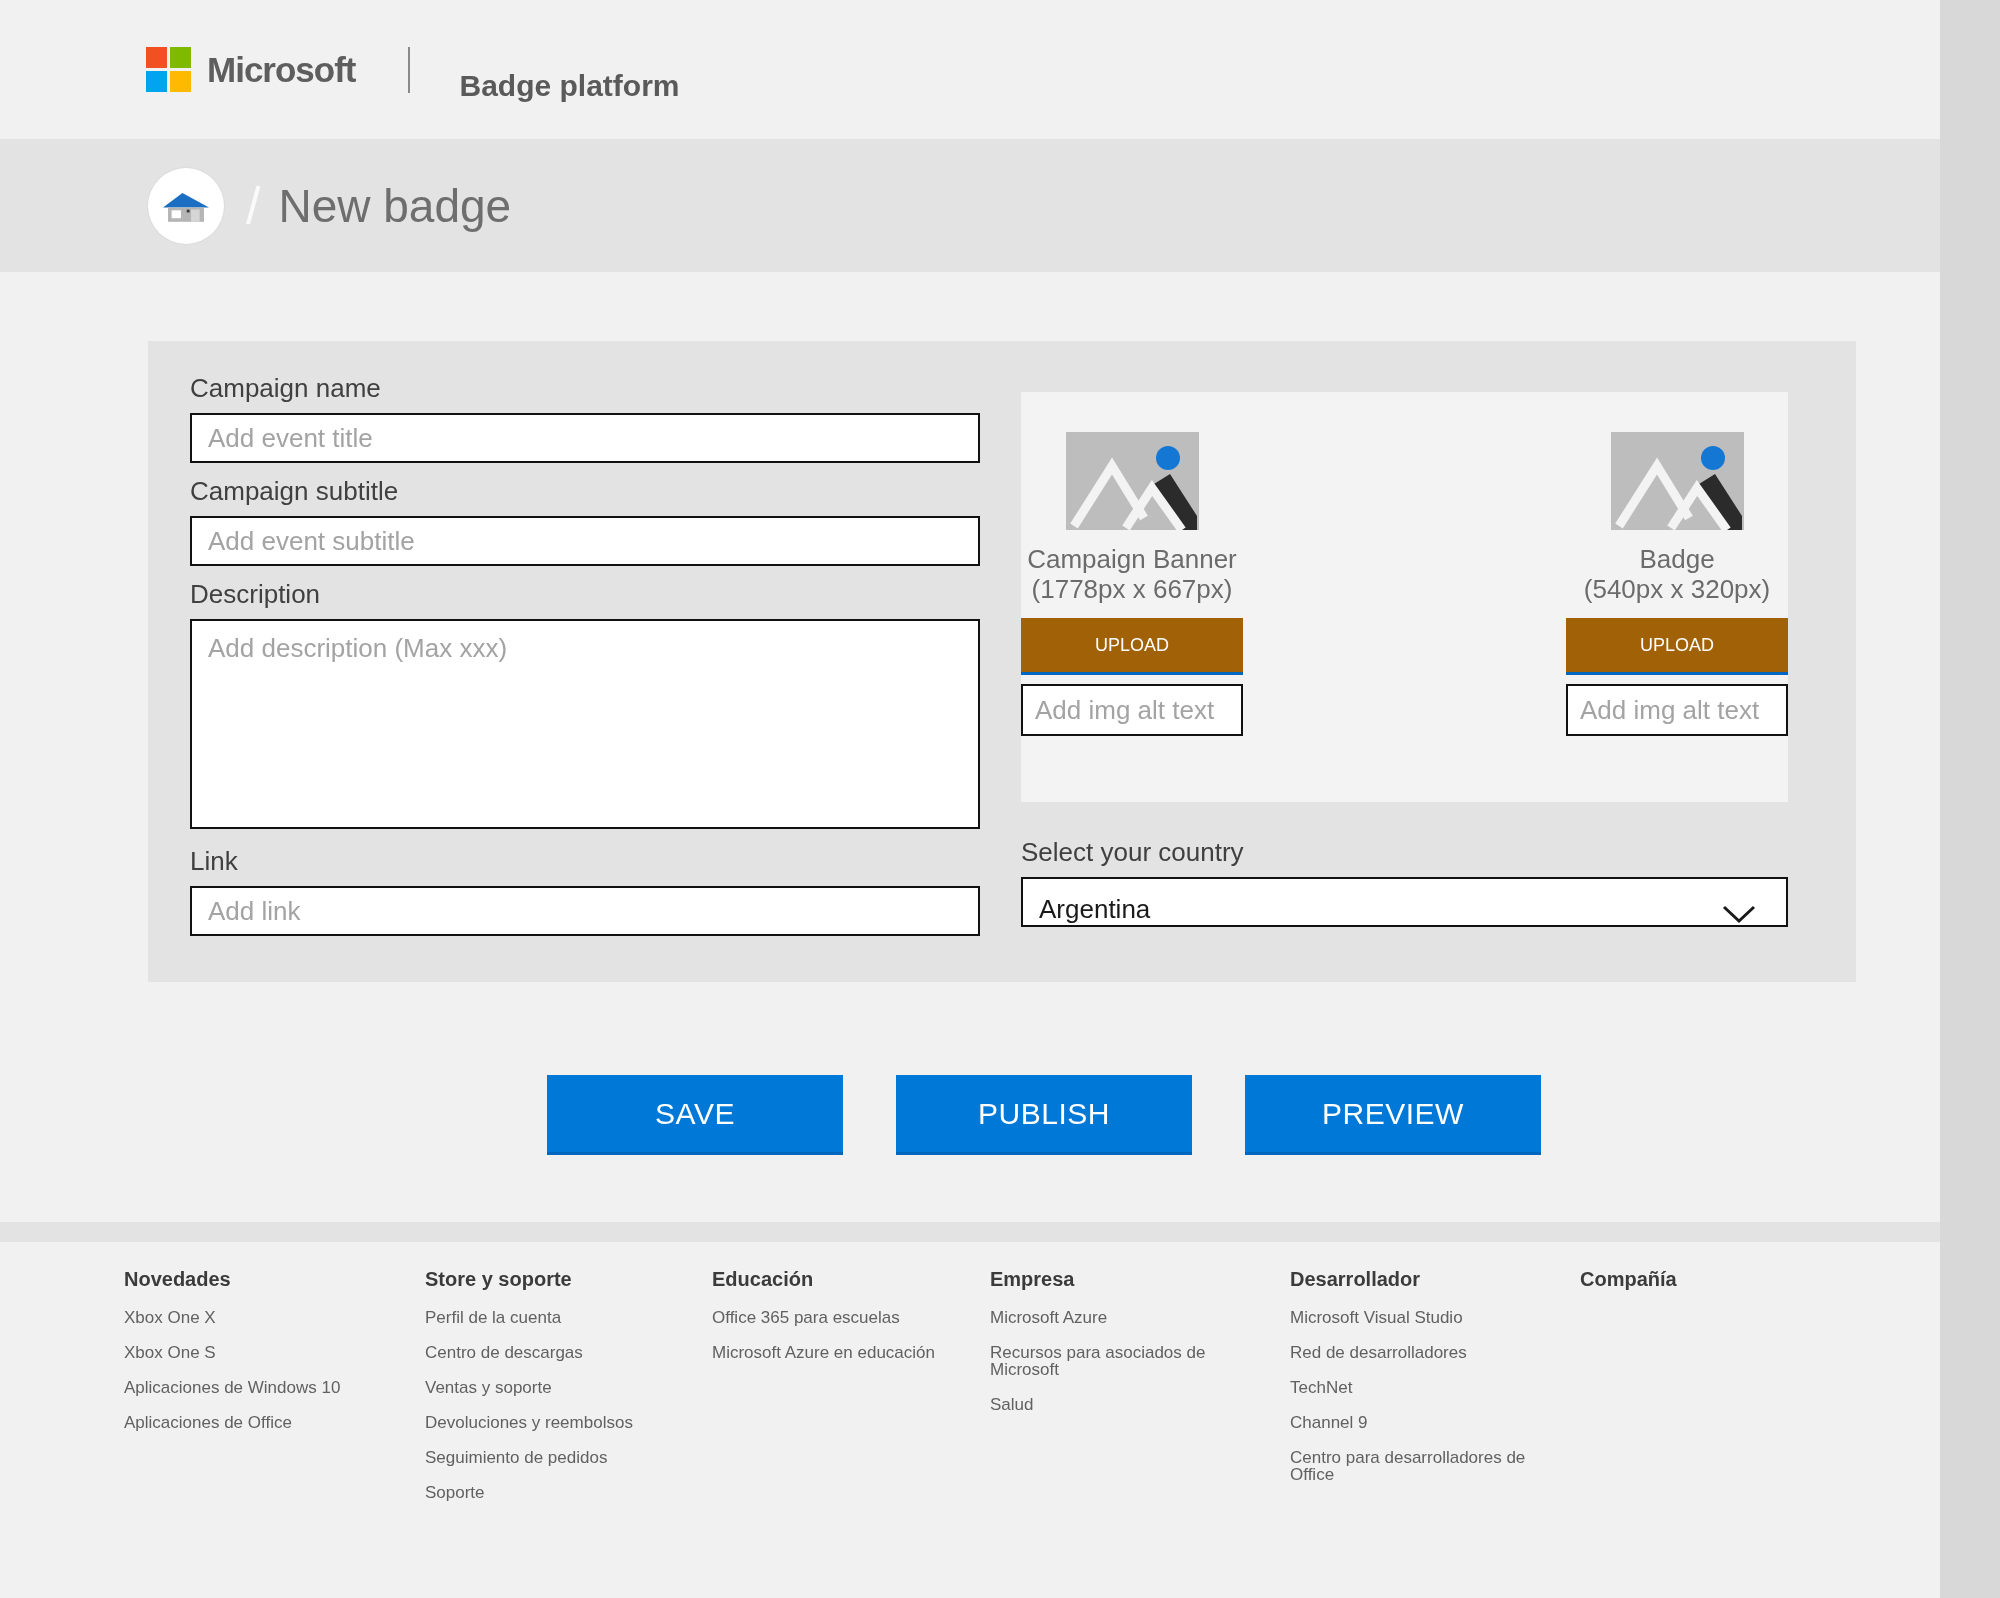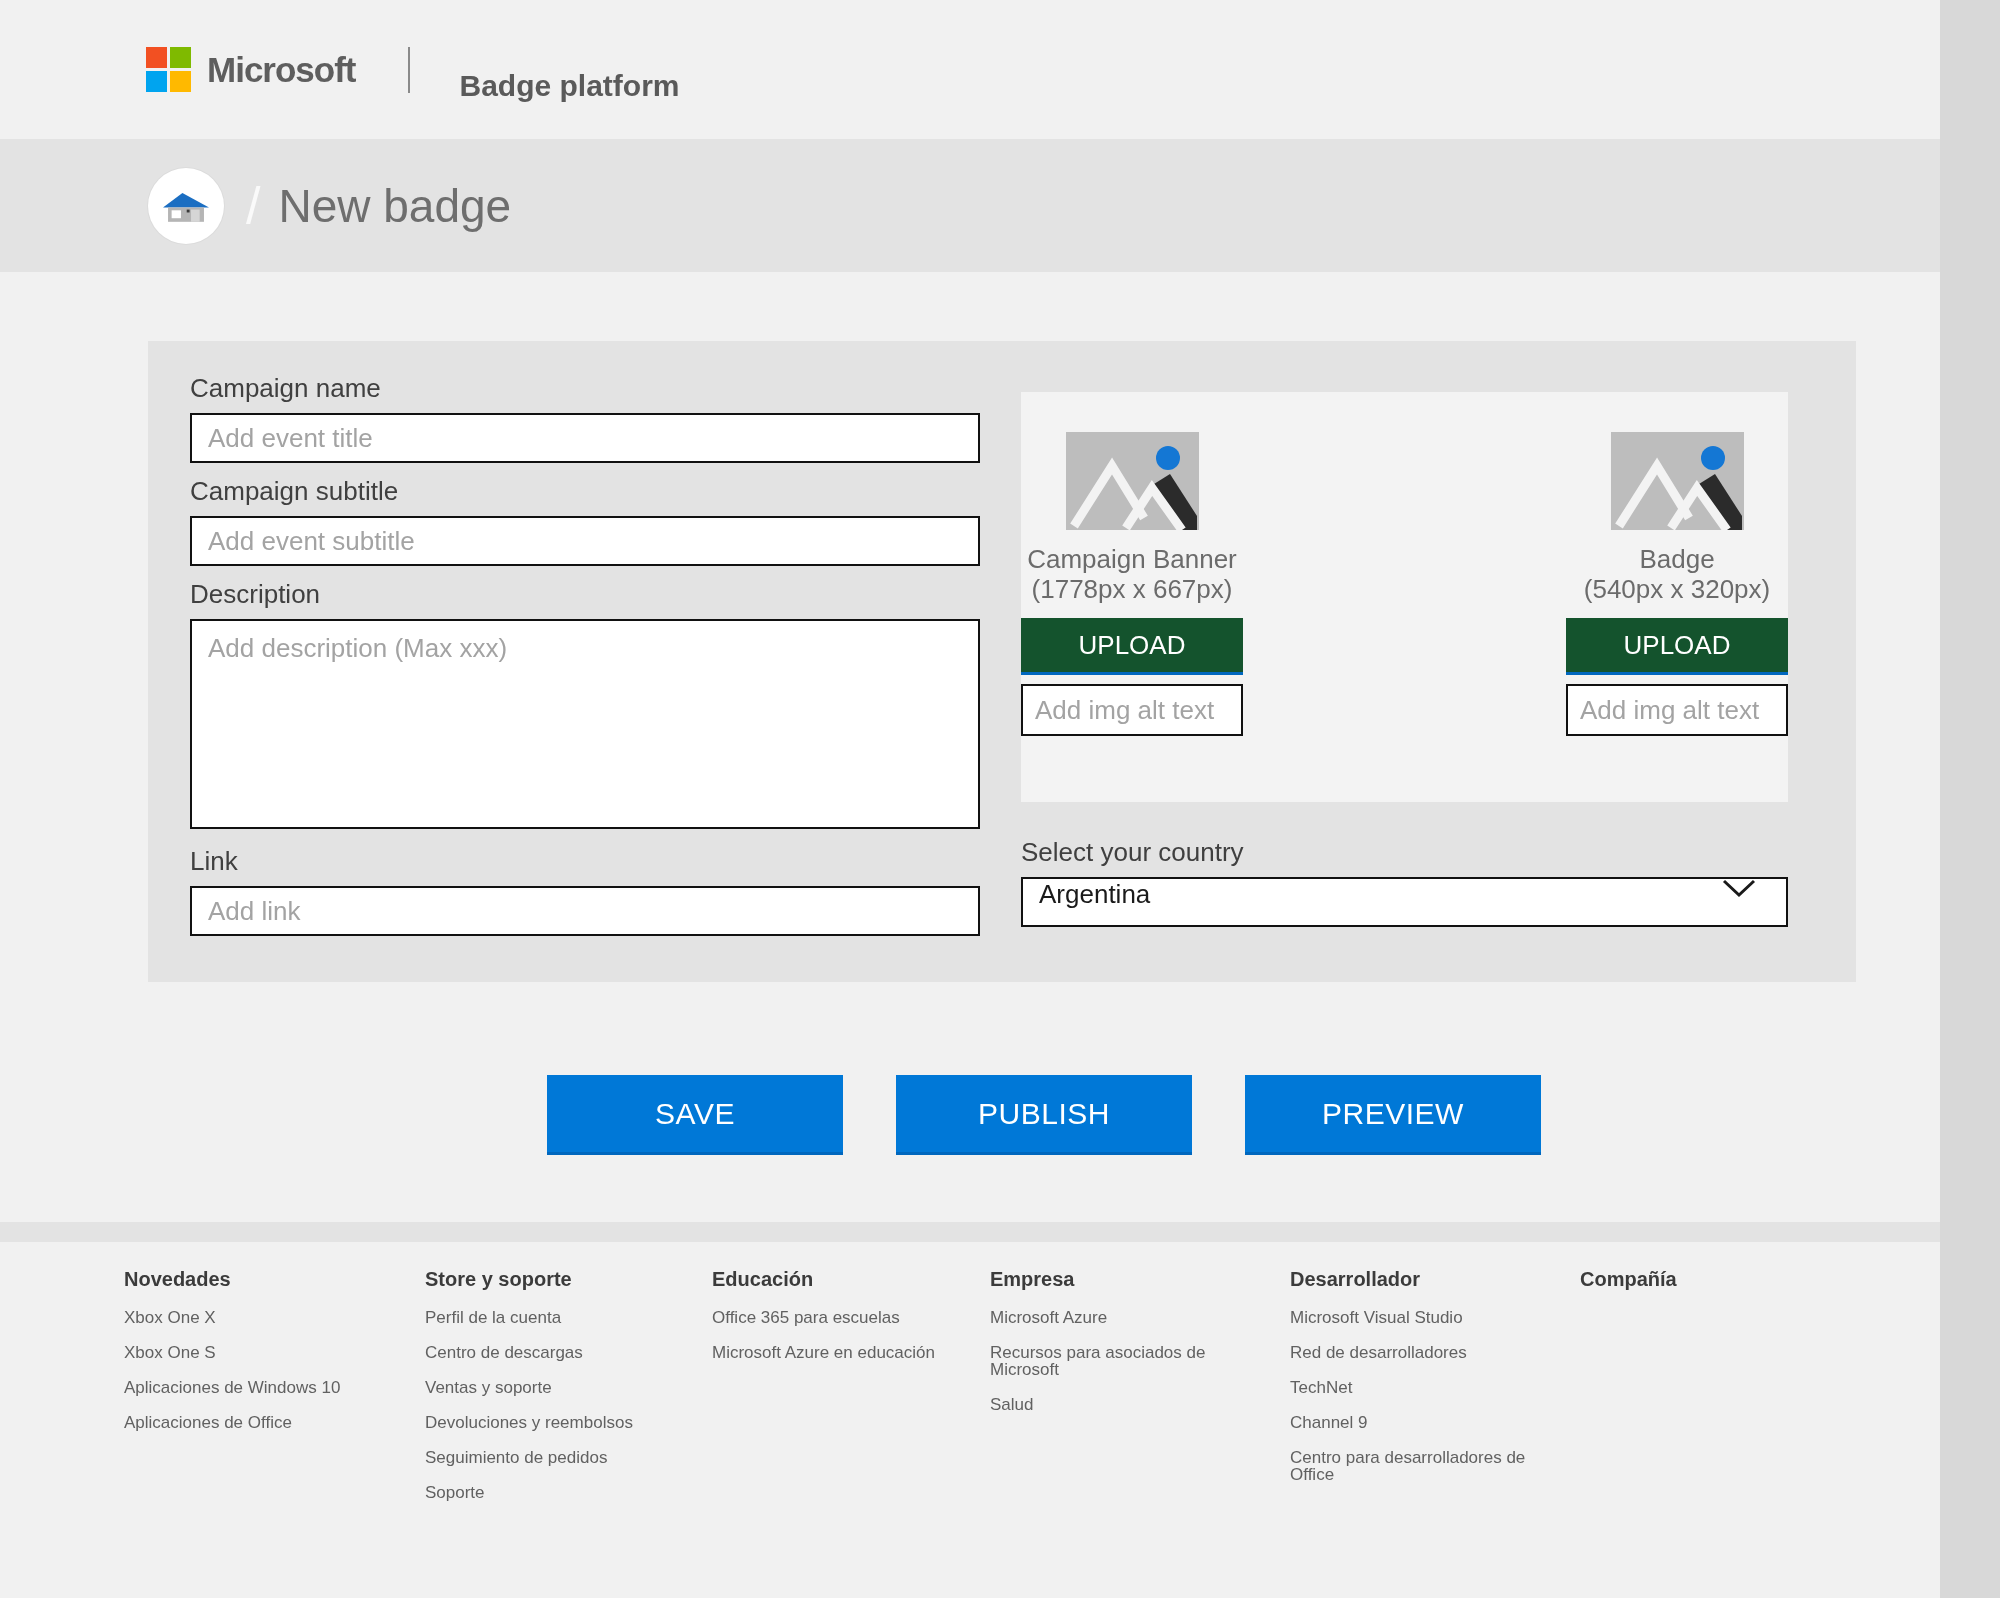--- a/index.html
+++ b/index.html
@@ -32,26 +32,26 @@
   .text-input::placeholder, .textarea-input::placeholder, .alt-input::placeholder { color:#a3a3a3; opacity:1; }
   .textarea-input { height:210px; resize:none; padding-top:12px; }
   .field-group { margin-bottom:13px; }
 
   
   .upload-panel { position:absolute; top:51px; left:873px; width:767px; height:410px; background:#f3f3f3; display:flex; justify-content:space-between; }
   .upload-group { width:222px; display:flex; flex-direction:column; align-items:center; margin-top:40px; }
   .img-ph { width:133px; height:98px; }
   .upload-title { font-size:26px; font-weight:300; color:#6b6b6b; margin-top:14px; line-height:30px; text-align:center; }
   .upload-dims { font-size:26px; font-weight:300; color:#6b6b6b; line-height:30px; text-align:center; }
-  .upload-btn { width:222px; height:57px; margin-top:14px; background:#14532d; border:none; border-bottom:3px solid #0067be; color:#ffffff; font-family:inherit; font-size:26px; font-weight:300; cursor:pointer; }
+  .upload-btn { width:222px; height:57px; margin-top:14px; background:#a16207; border:none; border-bottom:3px solid #0067be; color:#ffffff; font-family:inherit; font-size:18px; font-weight:300; cursor:pointer; }
   .alt-input { width:222px; height:52px; margin-top:9px; background:#ffffff; border:2px solid #111111; font-family:inherit; font-size:26px; font-weight:300; padding:0 12px; color:#1a1a1a; outline:none; }
 
   
   .country-group { position:absolute; top:496px; left:873px; width:767px; }
-  .select-box { height:50px; display:flex; align-items:flex-start; justify-content:space-between; cursor:pointer; }
+  .select-box { height:50px; display:flex; align-items:flex-end; justify-content:space-between; cursor:pointer; }
   .select-value { font-size:26px; font-weight:300; color:#1a1a1a; }
   .chevron { margin-right:14px; }
 
   
   .actions { position:absolute; top:1075px; left:0; width:2000px; display:flex; justify-content:center; gap:53px;margin-left:44px; }
   .action-btn { width:296px; height:80px; background:#0078d7; border:none; border-bottom:3px solid #0067be; color:#ffffff; font-family:inherit; font-size:30px; font-weight:300; letter-spacing:0.5px; cursor:pointer; }
 
   
   .footband { position:absolute; top:1222px; left:0; width:2000px; height:20px; background:#e3e3e3; }
   .footer { position:absolute; top:1242px; left:0; width:2000px; height:356px; background:#f1f1f1; }

